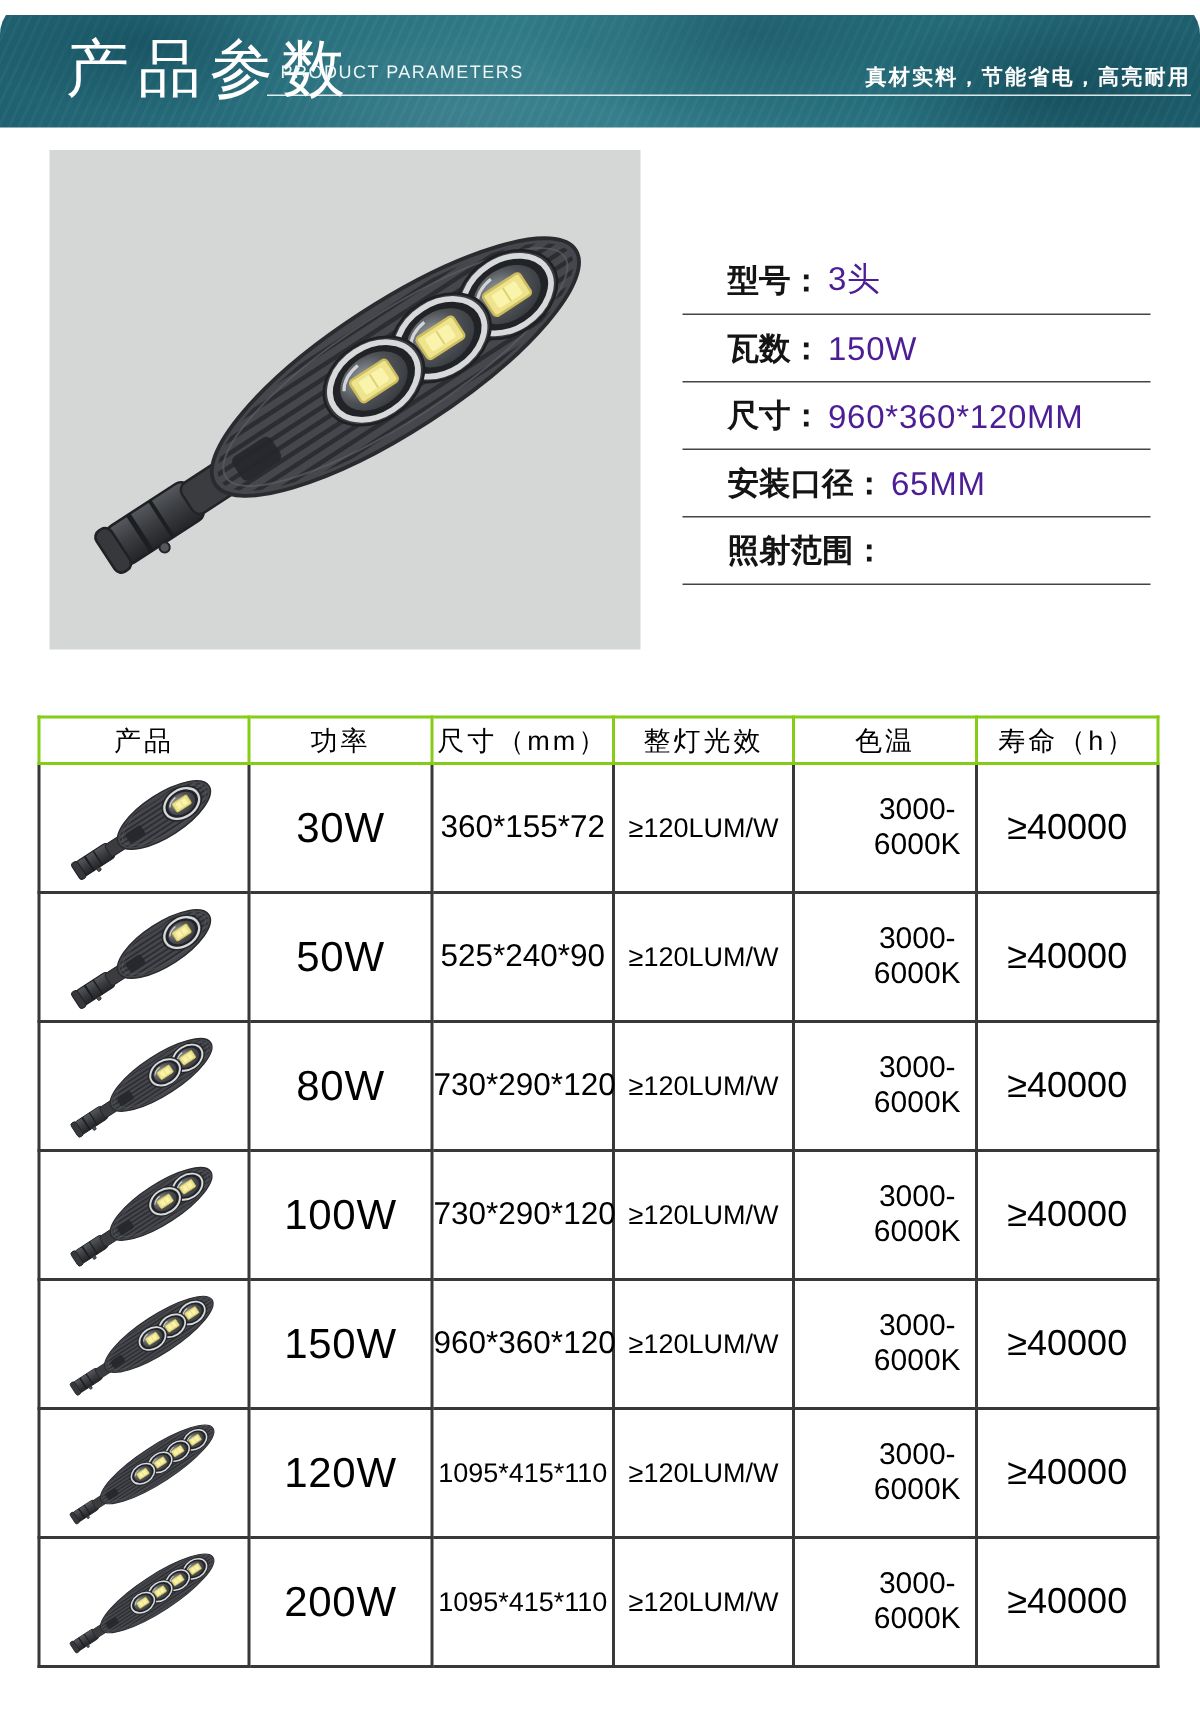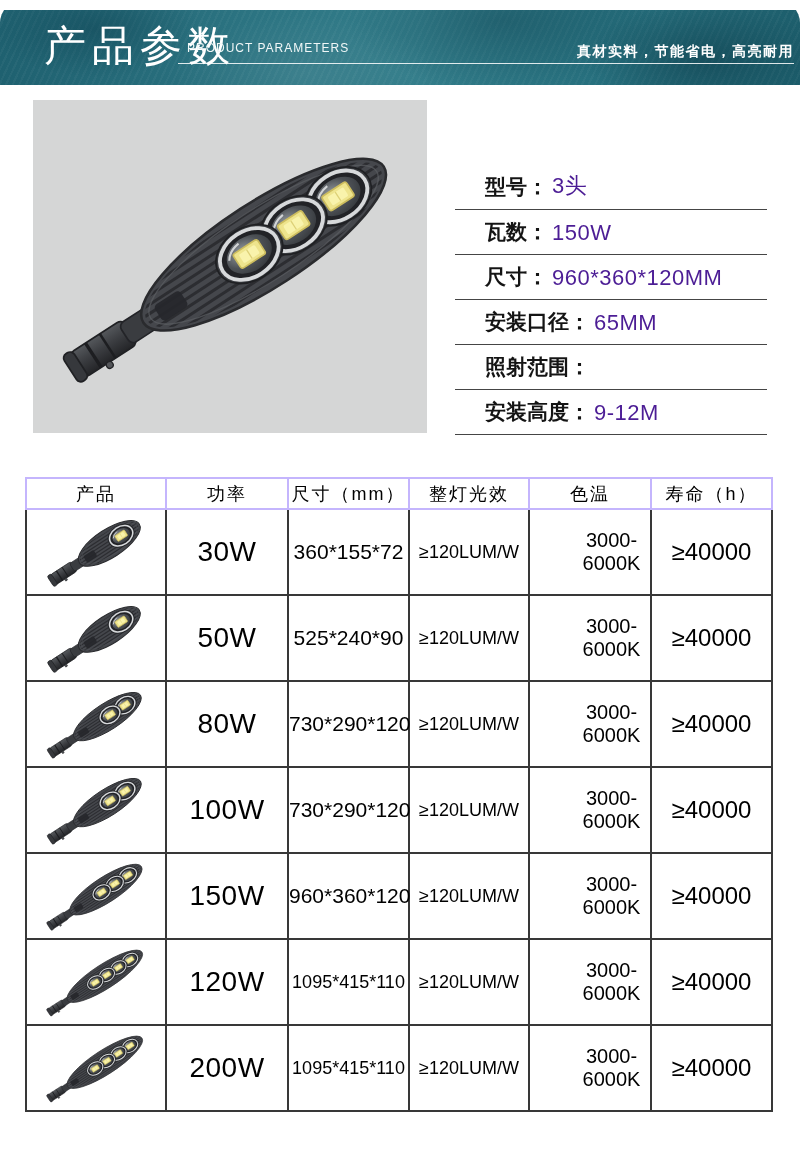--- a/index.html
+++ b/index.html
@@ -32,21 +32,21 @@
   .specs{position:absolute;left:455px;top:165px;width:312px;}
   .spec-row{height:45px;display:flex;align-items:flex-end;padding:0 0 8px 2px;
     border-bottom:1px solid #454545;}
   .spec-label{font-size:21px;font-weight:700;color:#141414;white-space:nowrap;margin-left:28px;}
   .spec-value{font-size:22px;font-weight:500;color:#4c1d95;margin-left:4px;
     letter-spacing:.5px;white-space:nowrap;}
 
   
   table.params{position:absolute;left:25px;top:477px;width:746px;
     border-collapse:collapse;table-layout:fixed;background:#fff;}
-  .params th{border:2px solid #c4b5fd;height:31px;font-size:18px;font-weight:500;
+  .params th{border:2px solid #84cc16;height:31px;font-size:18px;font-weight:500;
     color:#000;letter-spacing:2px;text-align:center;vertical-align:middle;}
   .params td{border:2px solid #383838;height:86px;text-align:center;
     vertical-align:middle;color:#000;background:#fff;}
   .cell-power{font-size:28px;letter-spacing:.5px;}
   .cell-size{font-size:21px;}
   .cell-size.long{font-size:18px;}
   .cell-efficacy{font-size:18px;}
   .cell-cct{font-size:20px;padding-left:43px;}
   .cell-lifespan{font-size:24px;}
   .cell-img svg{display:block;margin:0 auto;}
@@ -143,24 +143,20 @@
         <span class="spec-label">尺寸：</span>
         <span class="spec-value">960*360*120MM</span>
       </div>
       <div class="spec-row">
         <span class="spec-label">安装口径：</span>
         <span class="spec-value">65MM</span>
       </div>
       <div class="spec-row">
         <span class="spec-label">照射范围：</span>
         <span class="spec-value"></span>
-      </div>
-      <div class="spec-row">
-        <span class="spec-label">安装高度：</span>
-        <span class="spec-value">9-12M</span>
       </div>
     </section>
 
   <table class="params">
     <colgroup>
       <col style="width:140px">
         <col style="width:122px">
         <col style="width:121px">
       <col style="width:120px">
         <col style="width:122px">

